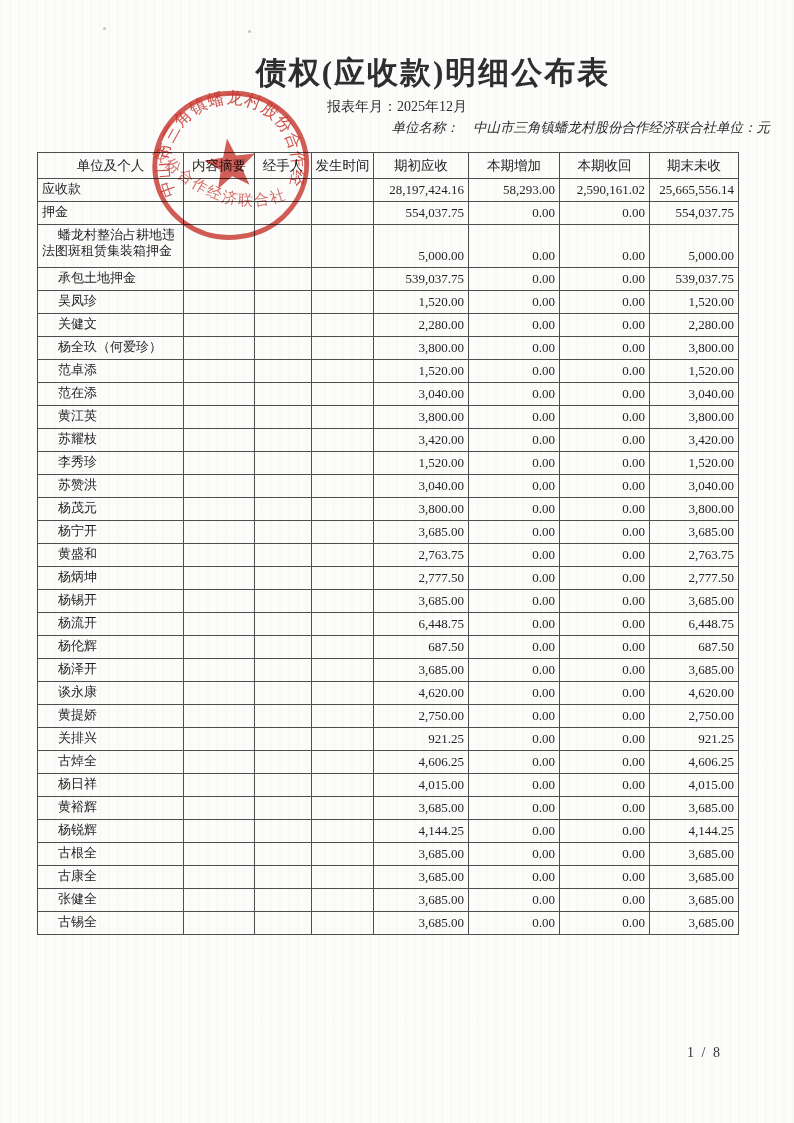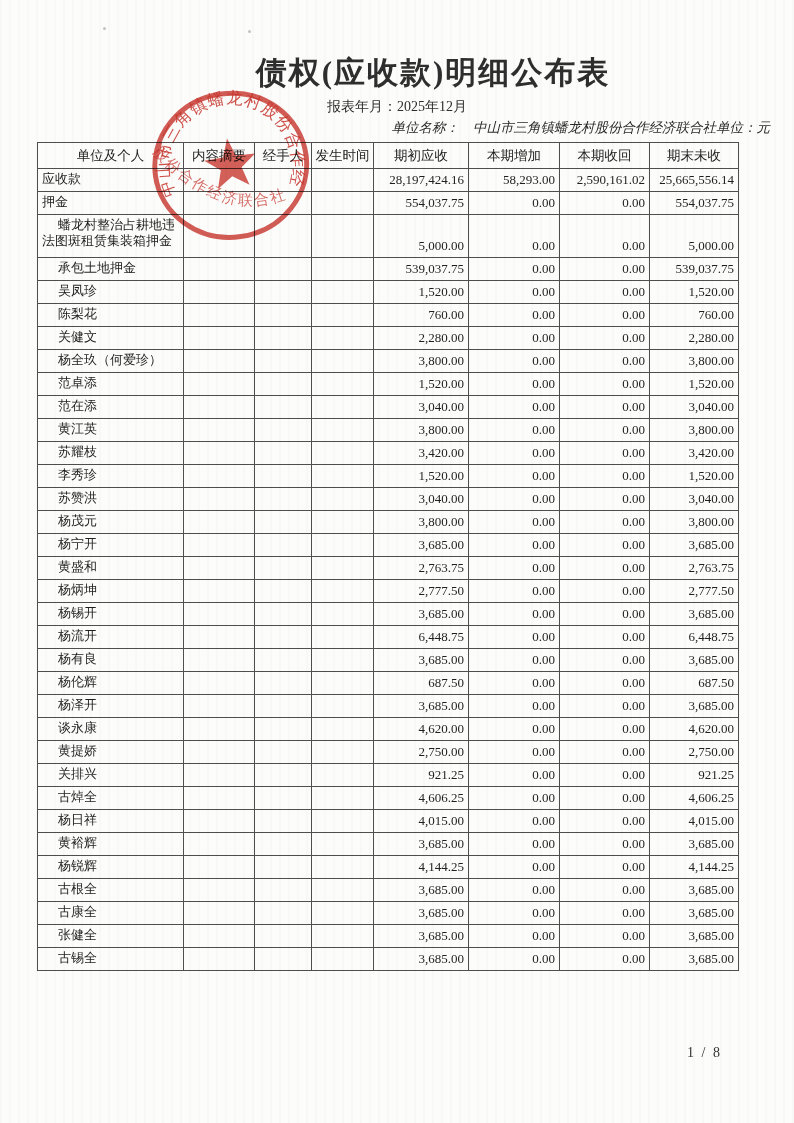--- a/index.html
+++ b/index.html
@@ -28,21 +28,21 @@
     position:absolute; top:98px; left:0; width:100%;
     text-align:center; font-size:14px; color:#2e2e2e;
   }
   .meta-row {
     position:absolute; top:119px; left:40px; right:24px;
     display:flex; justify-content:flex-end;
     font-size:13.5px; color:#2a2a2a;font-style:italic;
   }
   .meta-left .gap { display:inline-block; width:14px; }
   table.rec-table {
-    position:absolute; left:37px; top:142px;
+    position:absolute; left:37px; top:152px;
     width:657px;
     border-collapse:collapse; table-layout:fixed;
     background:transparent;
   }
   .rec-table th, .rec-table td {
     border:1px solid #4e4e4e;
     font-size:13px; color:#1f1f1f;
     overflow:hidden;
     font-weight:normal;
   }
@@ -168,30 +168,20 @@
       <td class="col-name indent">吴凤珍</td>
       <td class="col-blank"></td>
       <td class="col-blank"></td>
       <td class="col-blank"></td>
       <td class="col-num">1,520.00</td>
       <td class="col-num">0.00</td>
       <td class="col-num">0.00</td>
       <td class="col-num">1,520.00</td>
     </tr>
         <tr>
-      <td class="col-name indent">陈梨花</td>
-      <td class="col-blank"></td>
-      <td class="col-blank"></td>
-      <td class="col-blank"></td>
-      <td class="col-num">760.00</td>
-      <td class="col-num">0.00</td>
-      <td class="col-num">0.00</td>
-      <td class="col-num">760.00</td>
-    </tr>
-        <tr>
       <td class="col-name indent">关健文</td>
       <td class="col-blank"></td>
       <td class="col-blank"></td>
       <td class="col-blank"></td>
       <td class="col-num">2,280.00</td>
       <td class="col-num">0.00</td>
       <td class="col-num">0.00</td>
       <td class="col-num">2,280.00</td>
     </tr>
         <tr>
@@ -316,30 +306,20 @@
     </tr>
         <tr>
       <td class="col-name indent">杨流开</td>
       <td class="col-blank"></td>
       <td class="col-blank"></td>
       <td class="col-blank"></td>
       <td class="col-num">6,448.75</td>
       <td class="col-num">0.00</td>
       <td class="col-num">0.00</td>
       <td class="col-num">6,448.75</td>
-    </tr>
-        <tr>
-      <td class="col-name indent">杨有良</td>
-      <td class="col-blank"></td>
-      <td class="col-blank"></td>
-      <td class="col-blank"></td>
-      <td class="col-num">3,685.00</td>
-      <td class="col-num">0.00</td>
-      <td class="col-num">0.00</td>
-      <td class="col-num">3,685.00</td>
     </tr>
         <tr>
       <td class="col-name indent">杨伦辉</td>
       <td class="col-blank"></td>
       <td class="col-blank"></td>
       <td class="col-blank"></td>
       <td class="col-num">687.50</td>
       <td class="col-num">0.00</td>
       <td class="col-num">0.00</td>
       <td class="col-num">687.50</td>

